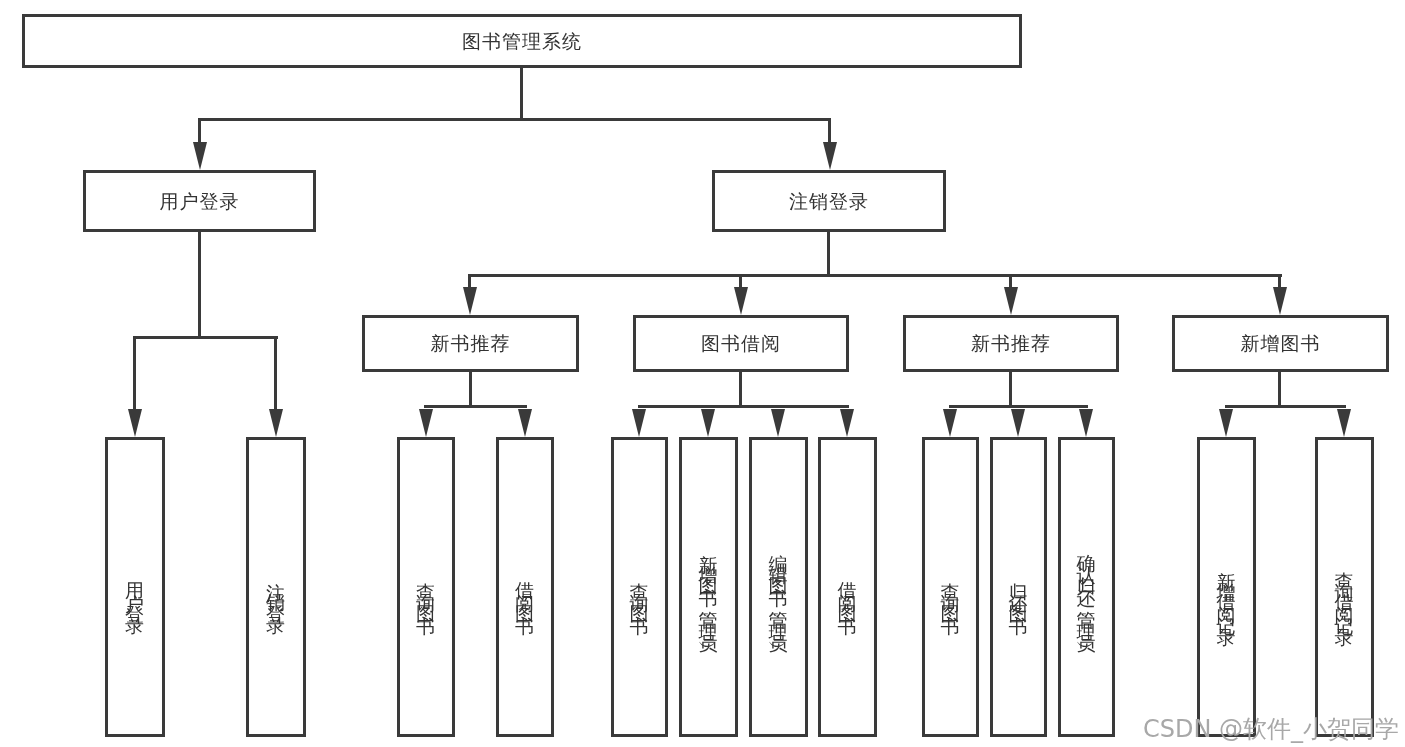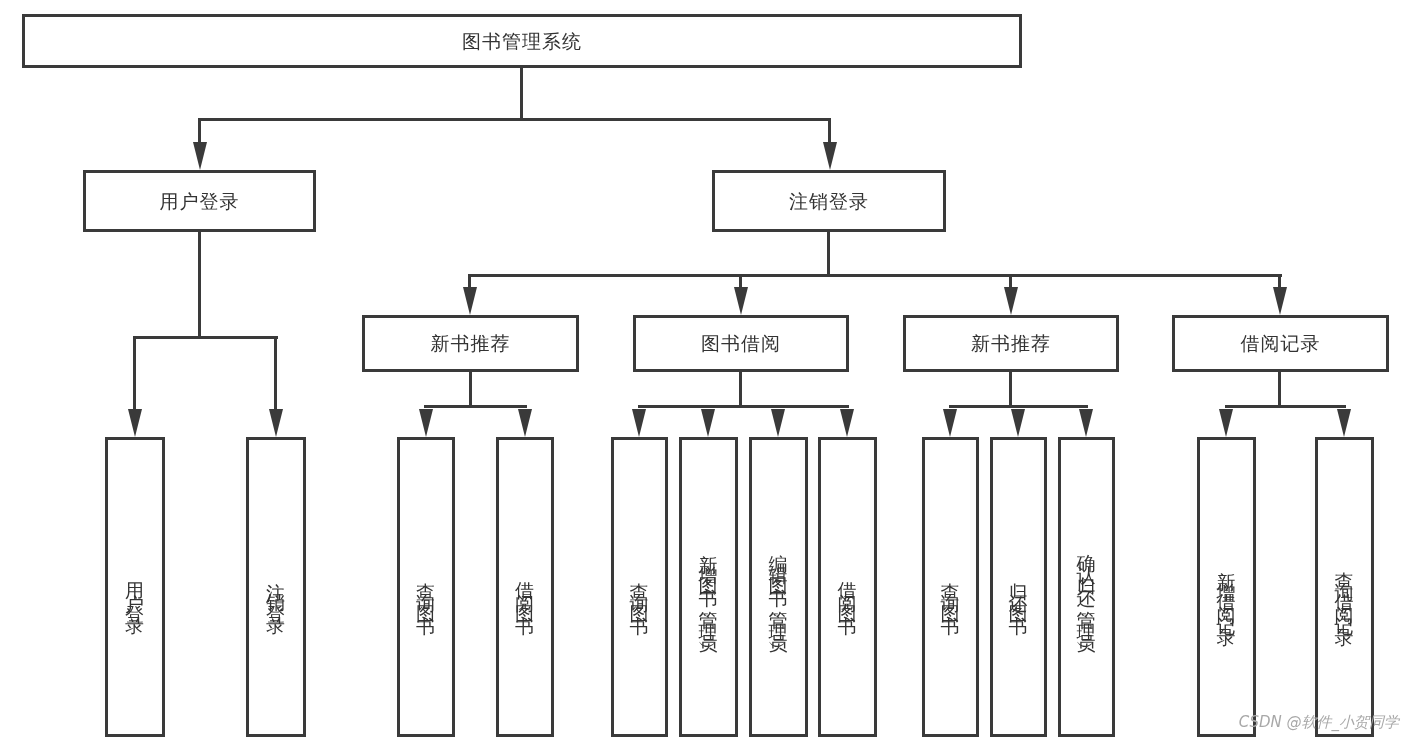--- a/index.html
+++ b/index.html
@@ -42,23 +42,22 @@
   .arrow{
     position:absolute;width:0;height:0;
     border-left:7px solid transparent;
     border-right:7px solid transparent;
     border-top:28px solid var(--line);
   }
   .watermark{
     position:absolute;
     top:713px;right:6px;
     color:var(--watermark);
-    font-size:15px;
+    font-size:24px;
     white-space:nowrap;
-    font-style:italic;
   }
 </style>
 </head>
 <body>
 
 <div class="canvas">
 
   <div class="box" style="left:22px;top:14px;width:1000px;height:54px">
     <span class="htext">图书管理系统</span>
   </div>
@@ -73,21 +72,21 @@
   <div class="box" style="left:362px;top:315px;width:217px;height:57px">
     <span class="htext">新书推荐</span>
   </div>
   <div class="box" style="left:633px;top:315px;width:216px;height:57px">
     <span class="htext">图书借阅</span>
   </div>
   <div class="box" style="left:903px;top:315px;width:216px;height:57px">
     <span class="htext">新书推荐</span>
   </div>
   <div class="box" style="left:1172px;top:315px;width:217px;height:57px">
-    <span class="htext">借阅记录</span>
+    <span class="htext">新增图书</span>
   </div>
 
   <div class="box" style="left:105px;top:437px;width:60px;height:300px">
     <span class="vtext">用户登录</span>
   </div>
   <div class="box" style="left:246px;top:437px;width:60px;height:300px">
     <span class="vtext">注销登录</span>
   </div>
 
   <div class="box" style="left:397px;top:437px;width:58px;height:300px">

